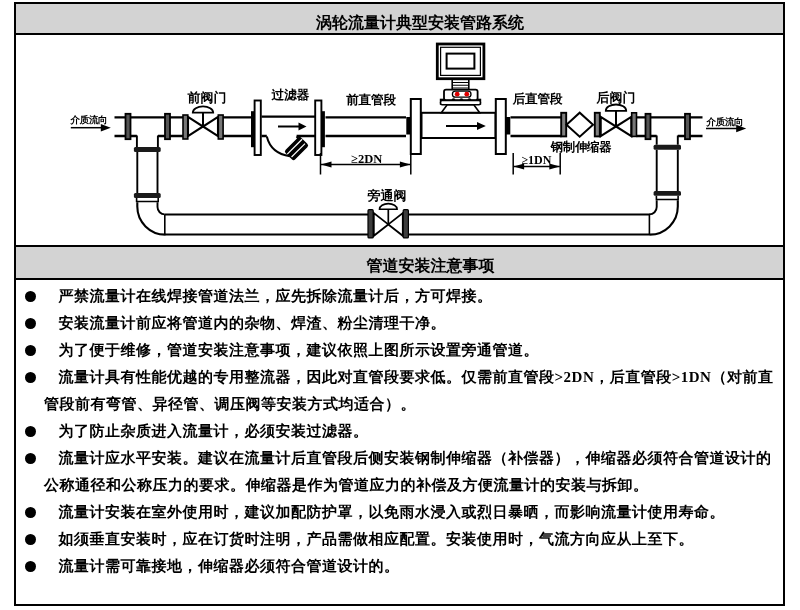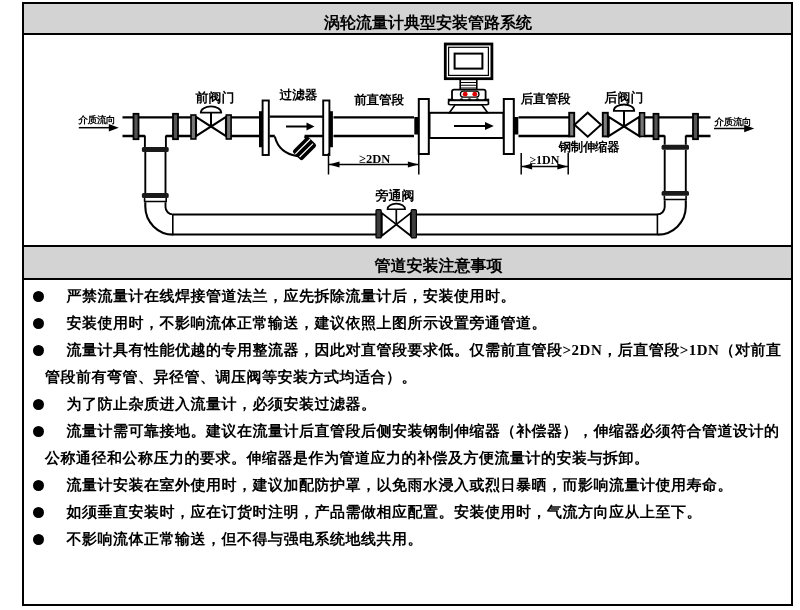--- a/index.html
+++ b/index.html
@@ -1,26 +1,26 @@
 <!DOCTYPE html>
 <html><head>
 <meta charset="utf-8">
 <style>
   html,body{margin:0;padding:0;}
   body{width:800px;height:610px;background:#ffffff;position:relative;
        font-family:"Liberation Serif",serif;overflow:hidden;}
-  .frame{position:absolute;left:22px;top:2px;width:767px;height:600px;
+  .frame{position:absolute;left:14px;top:2px;width:767px;height:600px;
          border:2px solid #000;background:#fff;}
   .bar{background:#d3d3d3;text-align:center;font-weight:bold;color:#000;}
   .bar1{height:29px;border-bottom:2px solid #000;font-size:16px;line-height:37px;text-indent:41px;letter-spacing:0;}
   .bar2{height:31px;border-top:2px solid #000;border-bottom:2px solid #000;font-size:16px;line-height:37px;text-indent:30px;letter-spacing:0;padding-left:32px;}
   .diag{height:210px;position:relative;background:#fff;}
   .notes{padding:2.5px 0 0 0;font-size:15px;letter-spacing:0.5px;white-space:nowrap;font-weight:bold;line-height:27px;color:#000;}
   .li{padding-left:42.5px;position:relative;}
-  .cont{padding-left:21px;font-family:Liberation Serif, serif;}
+  .cont{padding-left:28px;font-family:Liberation Serif, serif;}
   .li::before{content:"";position:absolute;left:8.5px;top:8px;width:11px;height:11px;border-radius:50%;background:#000;}
   svg text{font-family:"Liberation Serif",serif;font-weight:bold;fill:#000;}
 </style>
 </head>
 <body>
 
 <div class="frame">
 
   <div class="bar bar1">涡轮流量计典型安装管路系统</div>
 
@@ -204,33 +204,34 @@
     <path d="M677.8,200.2 V206.6 A28,28 0 0 1 649.8,234.6" stroke="#000" stroke-width="2.1"></path>
     <path d="M656.7,200.2 V207.1 A7.3,7.3 0 0 1 649.4,214.4" stroke="#000" stroke-width="1.9"></path>
     <path d="M649.4,214.4 V234.6" stroke="#000" stroke-width="1.6"></path>
   </svg>
   </div>
 
   <div class="bar bar2">管道安装注意事项</div>
 
   <div class="notes">
 
-    <div class="li">严禁流量计在线焊接管道法兰，应先拆除流量计后，安装使用时。</div>
-
-
-    <div class="li">安装使用时，不影响流体正常输送，建议依照上图所示设置旁通管道。</div>
+    <div class="li">严禁流量计在线焊接管道法兰，应先拆除流量计后，方可焊接。</div>
+
+    <div class="li">安装流量计前应将管道内的杂物、焊渣、粉尘清理干净。</div>
+
+    <div class="li">为了便于维修，管道安装注意事项，建议依照上图所示设置旁通管道。</div>
 
     <div class="li">流量计具有性能优越的专用整流器，因此对直管段要求低。仅需前直管段&gt;2DN，后直管段&gt;1DN（对前直</div>
     <div class="cont">管段前有弯管、异径管、调压阀等安装方式均适合）。</div>
 
     <div class="li">为了防止杂质进入流量计，必须安装过滤器。</div>
 
-    <div class="li">流量计需可靠接地。建议在流量计后直管段后侧安装钢制伸缩器（补偿器），伸缩器必须符合管道设计的</div>
+    <div class="li">流量计应水平安装。建议在流量计后直管段后侧安装钢制伸缩器（补偿器），伸缩器必须符合管道设计的</div>
     <div class="cont">公称通径和公称压力的要求。伸缩器是作为管道应力的补偿及方便流量计的安装与拆卸。</div>
 
     <div class="li">流量计安装在室外使用时，建议加配防护罩，以免雨水浸入或烈日暴晒，而影响流量计使用寿命。</div>
 
     <div class="li">如须垂直安装时，应在订货时注明，产品需做相应配置。安装使用时，气流方向应从上至下。</div>
 
 
-    <div class="li">不影响流体正常输送，但不得与强电系统地线共用。</div>
+    <div class="li">流量计需可靠接地，伸缩器必须符合管道设计的。</div>
   </div>
 </div>
 
 </body></html>

